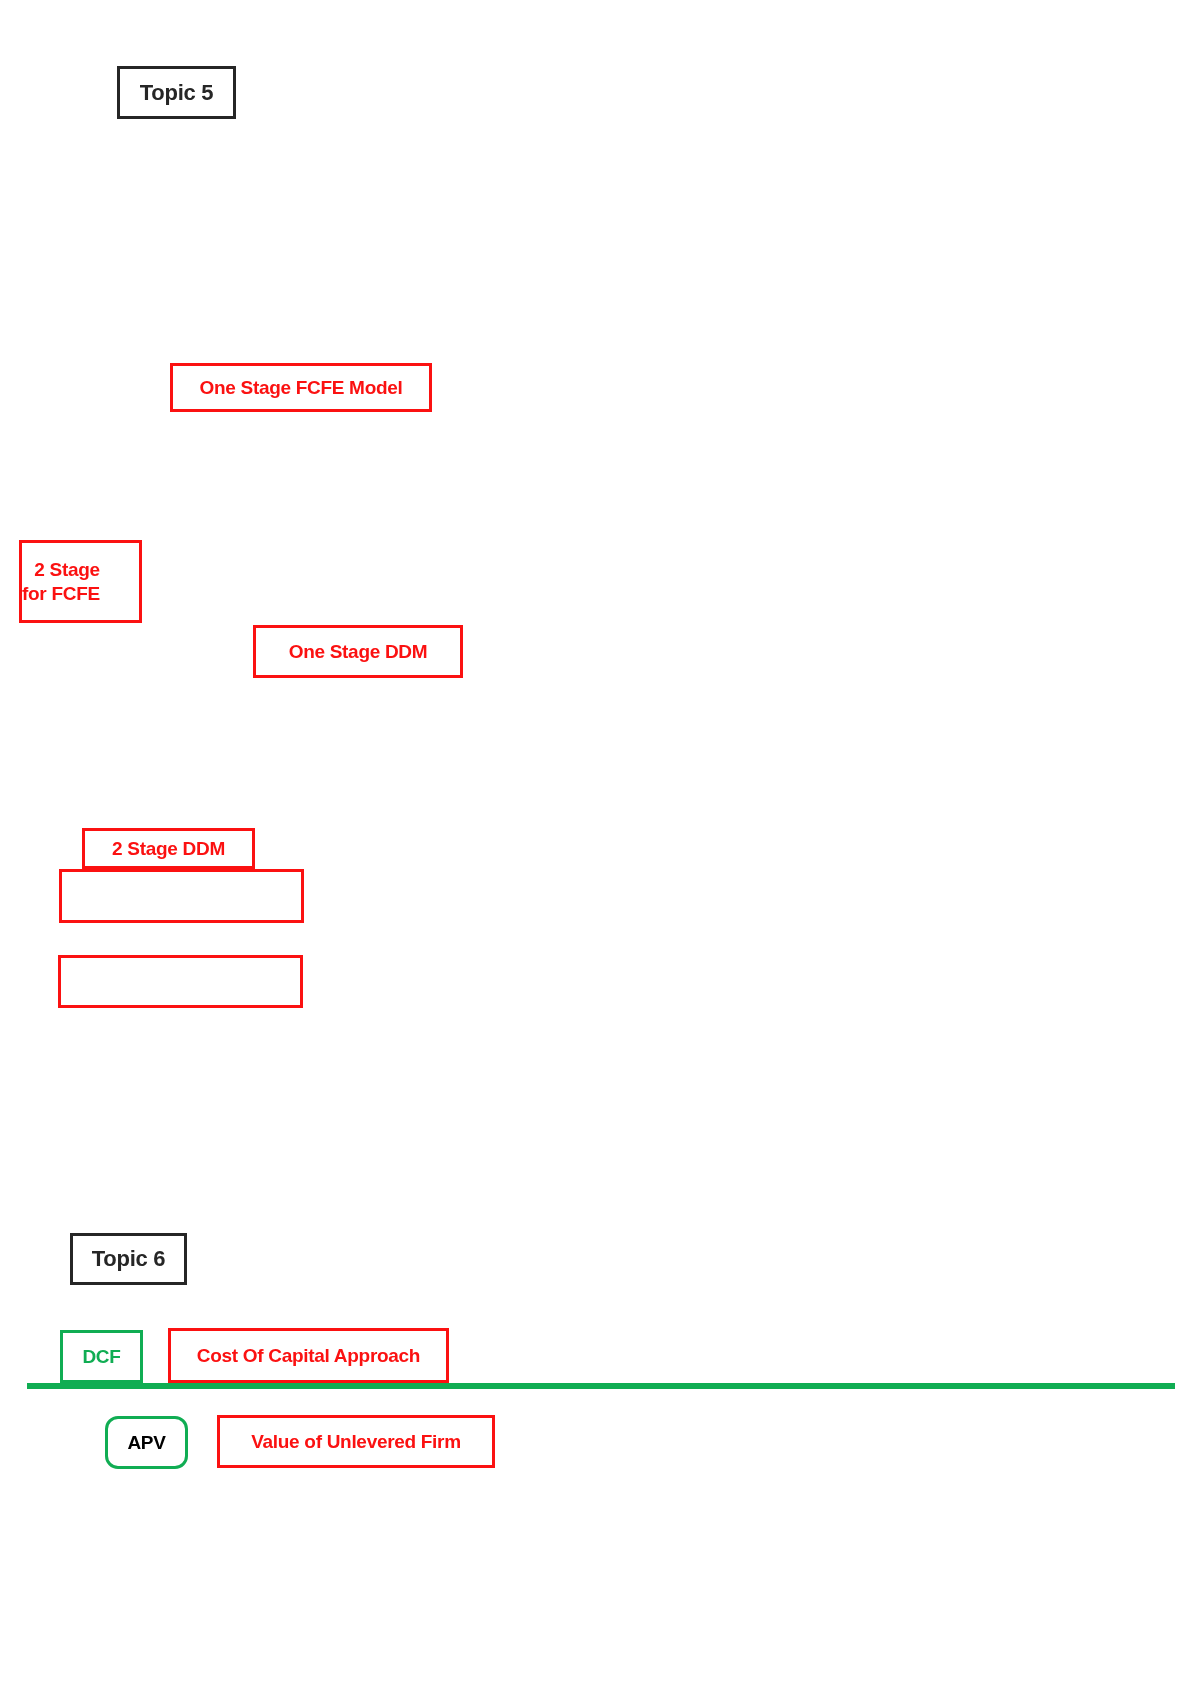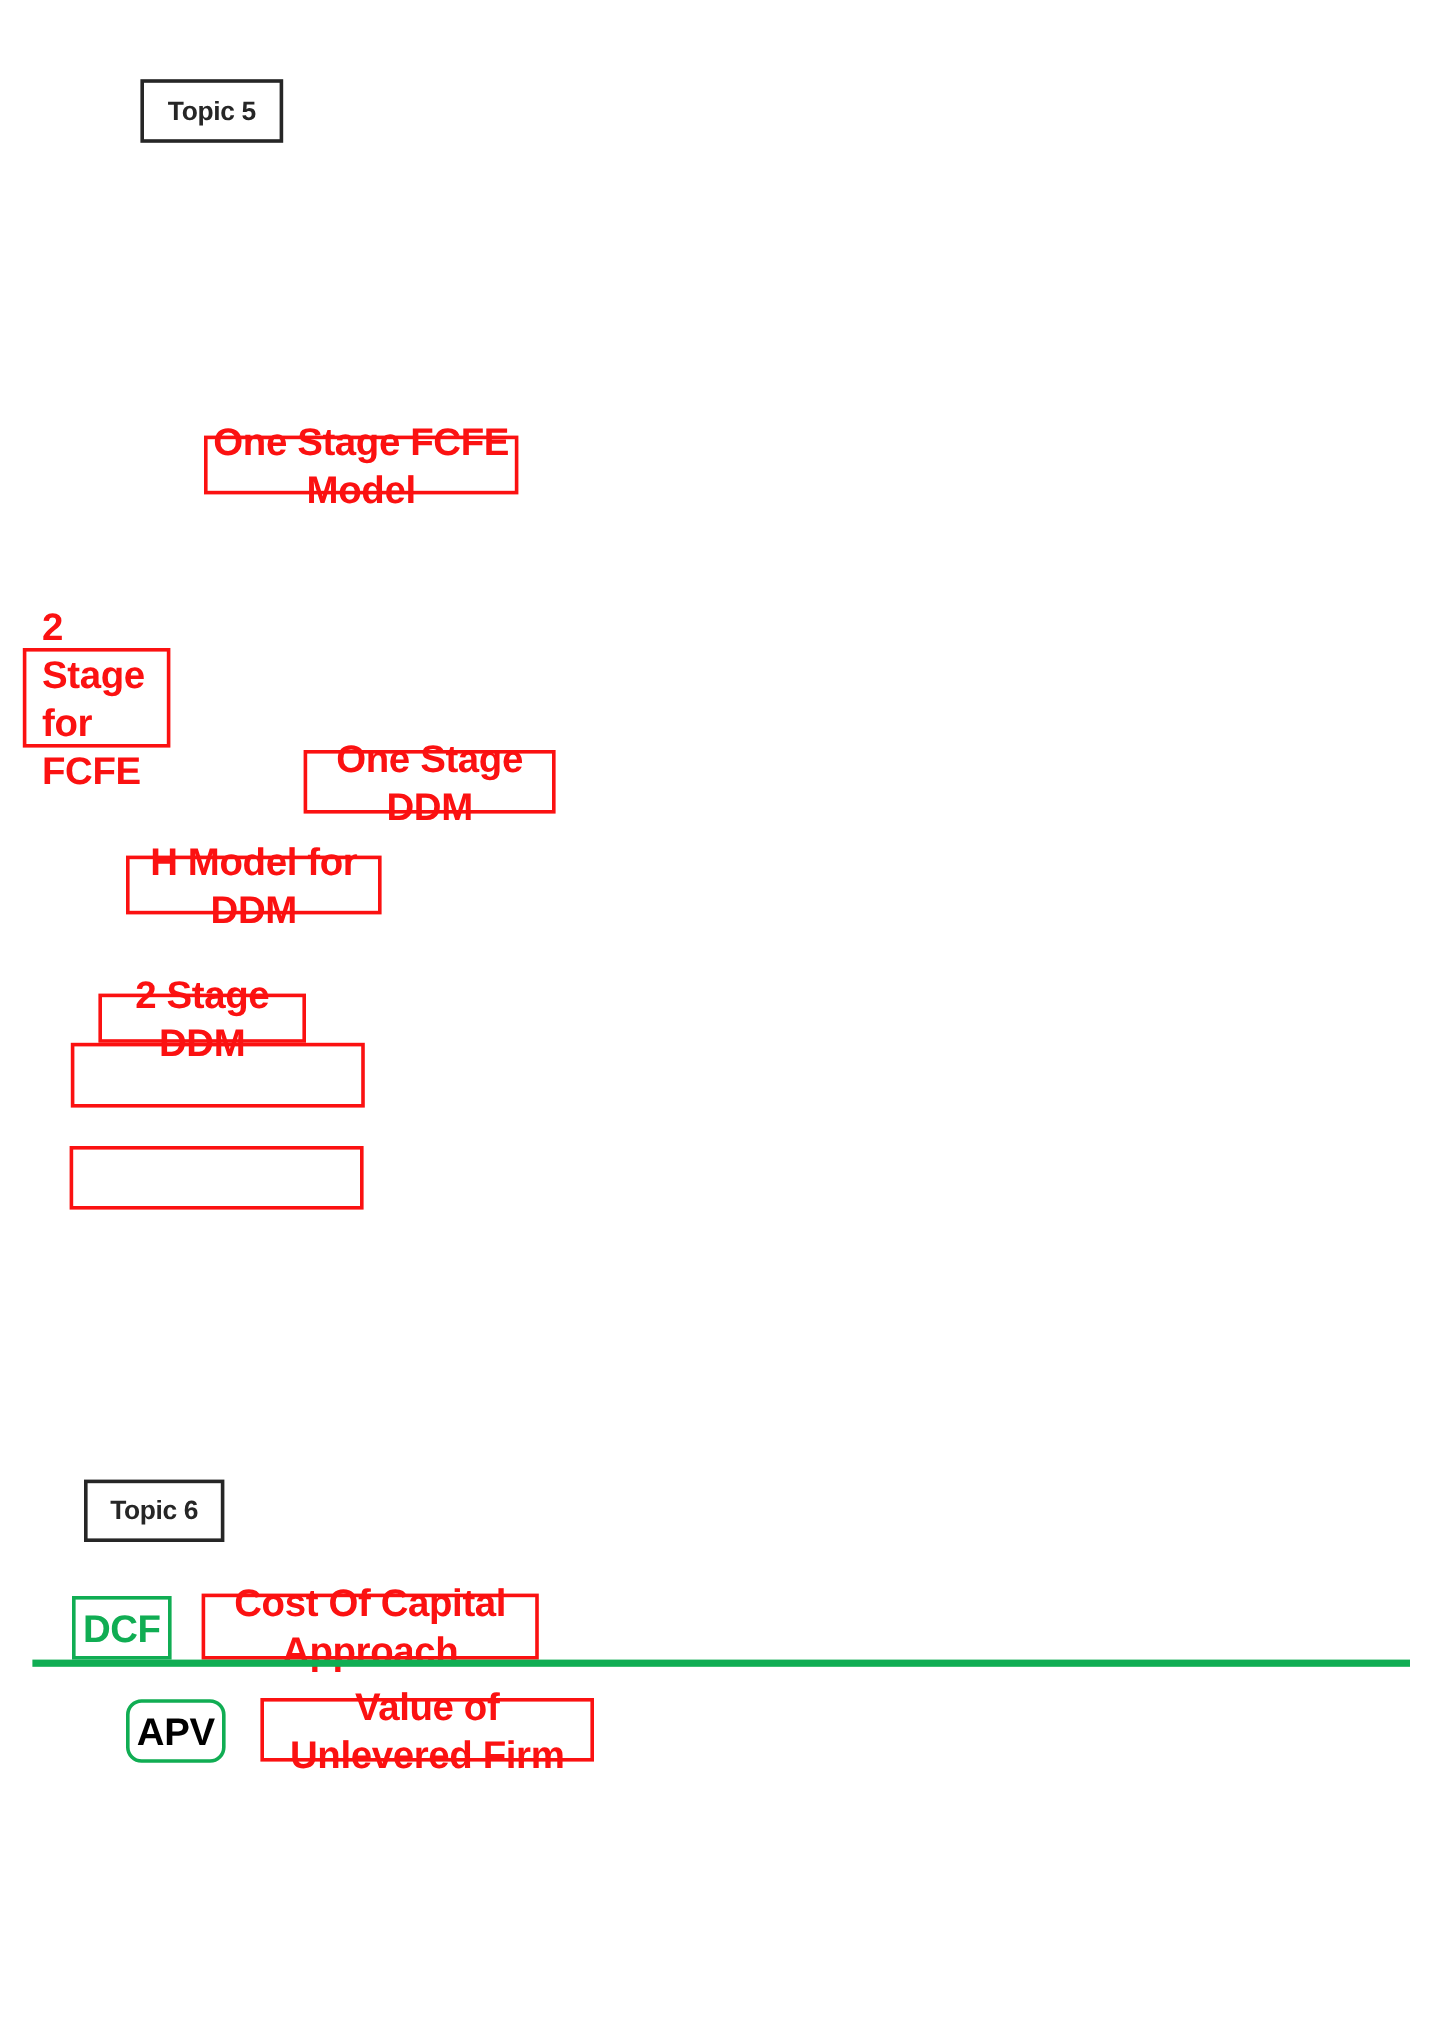--- a/index.html
+++ b/index.html
@@ -20,48 +20,46 @@
     box-sizing: border-box;
   }
   .box {
     border-style: solid;
     border-width: 3px;
     display: flex;
     align-items: center;
     justify-content: center;
     text-align: center;
     font-weight: bold;
-    font-size: 32px;
+    font-size: 19px;
     letter-spacing: -0.3px;
     white-space: pre-line;
     line-height: 1.25;
     background: #ffffff;
   }
   .box.topic {
     font-size: 22px;
   }
   .box.left {
     justify-content: flex-start;
-    text-align: left;
-    padding-left: 13px;
+    text-align: right;
   }
   .line {
     border: none;
   }
 </style>
 </head>
 <body>
 
 <div id="canvas">
     <div class="node box topic" style="left: 117px; top: 66px; width: 119px; height: 53px; border-color: rgb(38, 38, 38); color: rgb(38, 38, 38);">Topic 5</div>
     <div class="node box" style="left: 170px; top: 363px; width: 262px; height: 49px; border-color: rgb(251, 17, 17); color: rgb(251, 17, 17);">One Stage FCFE Model</div>
     <div class="node box left" style="left: 19px; top: 540px; width: 123px; height: 83px; border-color: rgb(251, 17, 17); color: rgb(251, 17, 17);">2 Stage
 for FCFE</div>
     <div class="node box" style="left: 253px; top: 625px; width: 210px; height: 53px; border-color: rgb(251, 17, 17); color: rgb(251, 17, 17);">One Stage DDM</div>
-    <div class="node box" style="left: 105px; top: 713px; width: 213px; height: 49px; border-color: rgb(251, 17, 17); color: rgb(251, 17, 17);">H Model for DDM</div>
     <div class="node box" style="left: 59px; top: 869px; width: 245px; height: 54px; border-color: rgb(251, 17, 17); color: rgb(251, 17, 17);"></div>
     <div class="node box" style="left: 82px; top: 828px; width: 173px; height: 41px; border-color: rgb(251, 17, 17); color: rgb(251, 17, 17);">2 Stage DDM</div>
     <div class="node box" style="left: 58px; top: 955px; width: 245px; height: 53px; border-color: rgb(251, 17, 17); color: rgb(251, 17, 17);"></div>
     <div class="node box topic" style="left: 70px; top: 1233px; width: 117px; height: 52px; border-color: rgb(38, 38, 38); color: rgb(38, 38, 38);">Topic 6</div>
     <div class="node box" style="left: 60px; top: 1330px; width: 83px; height: 53px; border-color: rgb(16, 173, 83); color: rgb(16, 173, 83);">DCF</div>
     <div class="node box" style="left: 168px; top: 1328px; width: 281px; height: 55px; border-color: rgb(251, 17, 17); color: rgb(251, 17, 17);">Cost Of Capital Approach</div>
     <div class="node line" style="left: 27px; top: 1383px; width: 1148px; height: 6px; background: rgb(16, 173, 83);"></div>
     <div class="node box" style="left: 105px; top: 1416px; width: 83px; height: 53px; border-color: rgb(16, 173, 83); color: #000000; border-radius: 13px;">APV</div>
     <div class="node box" style="left: 217px; top: 1415px; width: 278px; height: 53px; border-color: rgb(251, 17, 17); color: rgb(251, 17, 17);">Value of Unlevered Firm</div>
   </div>

